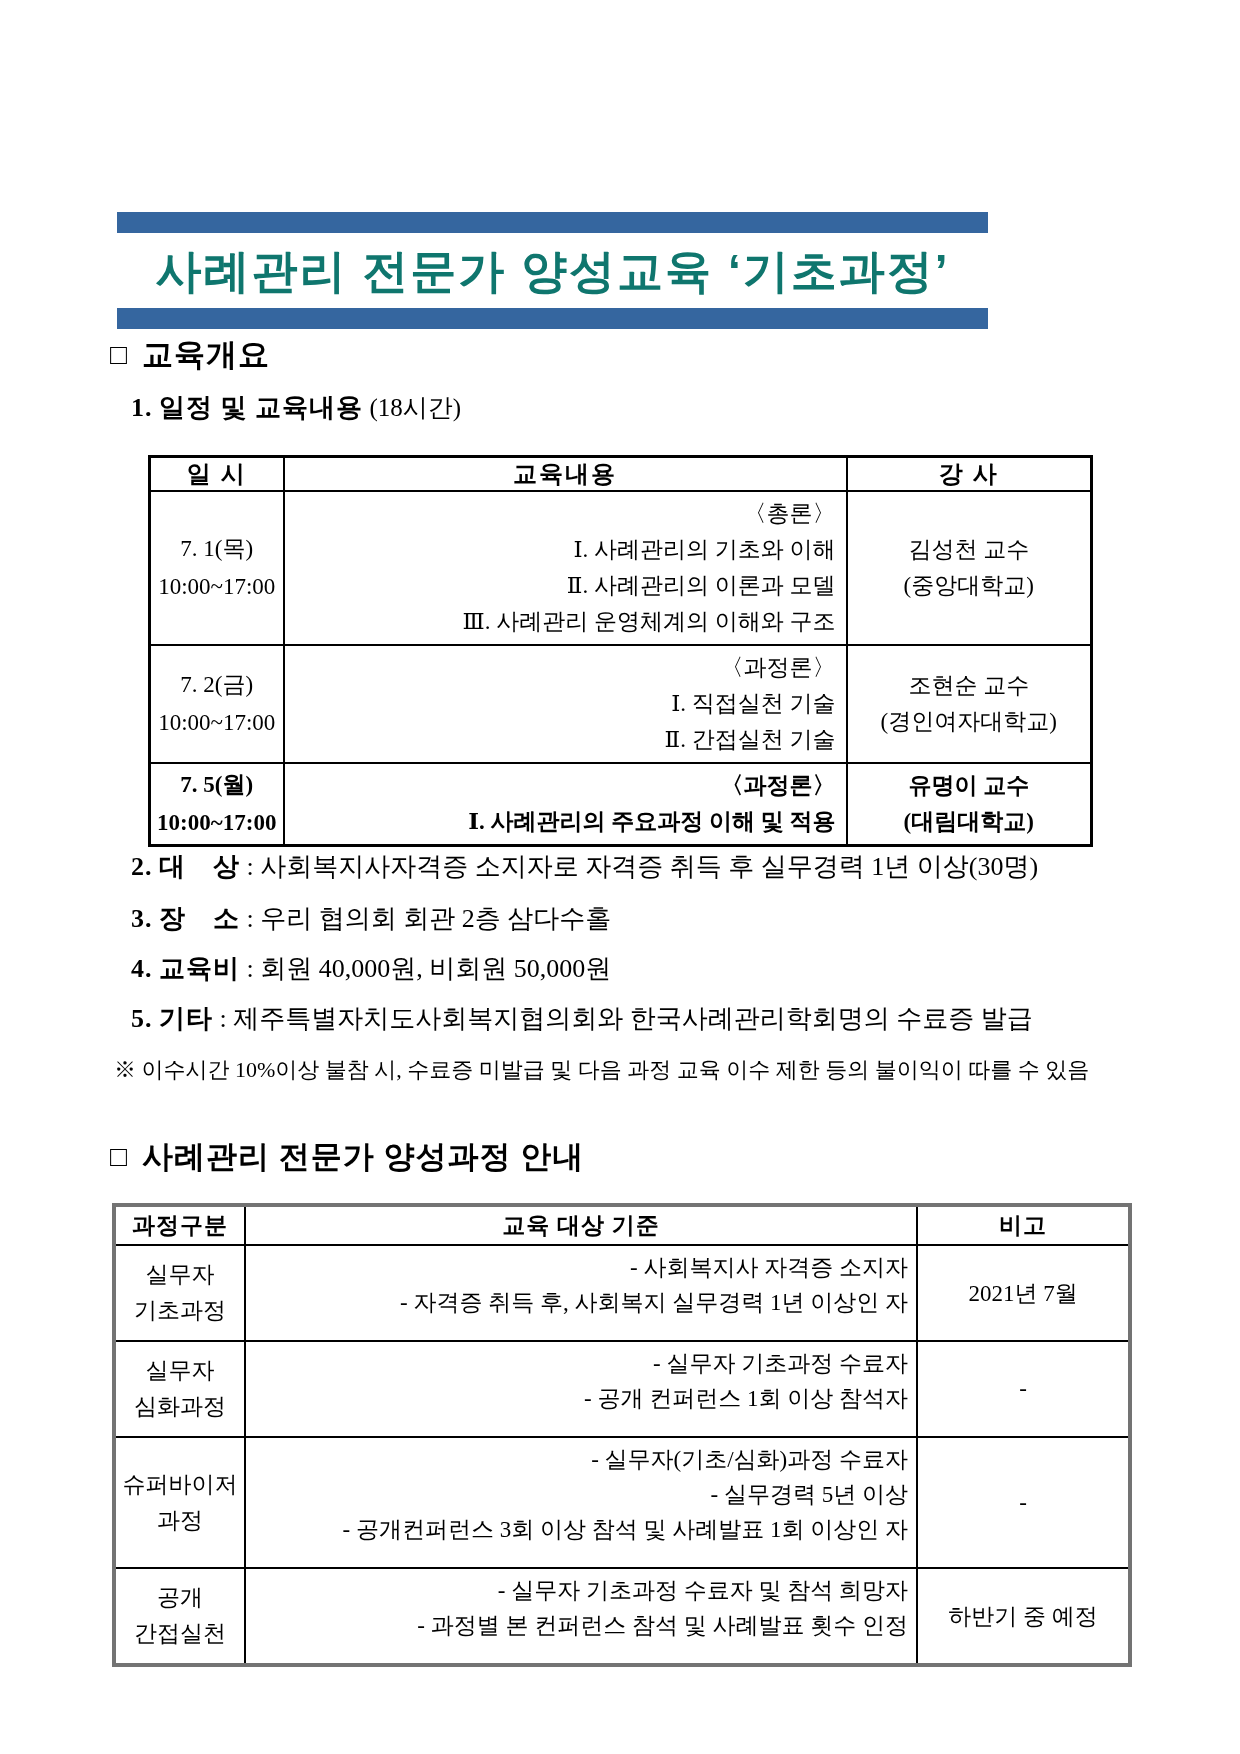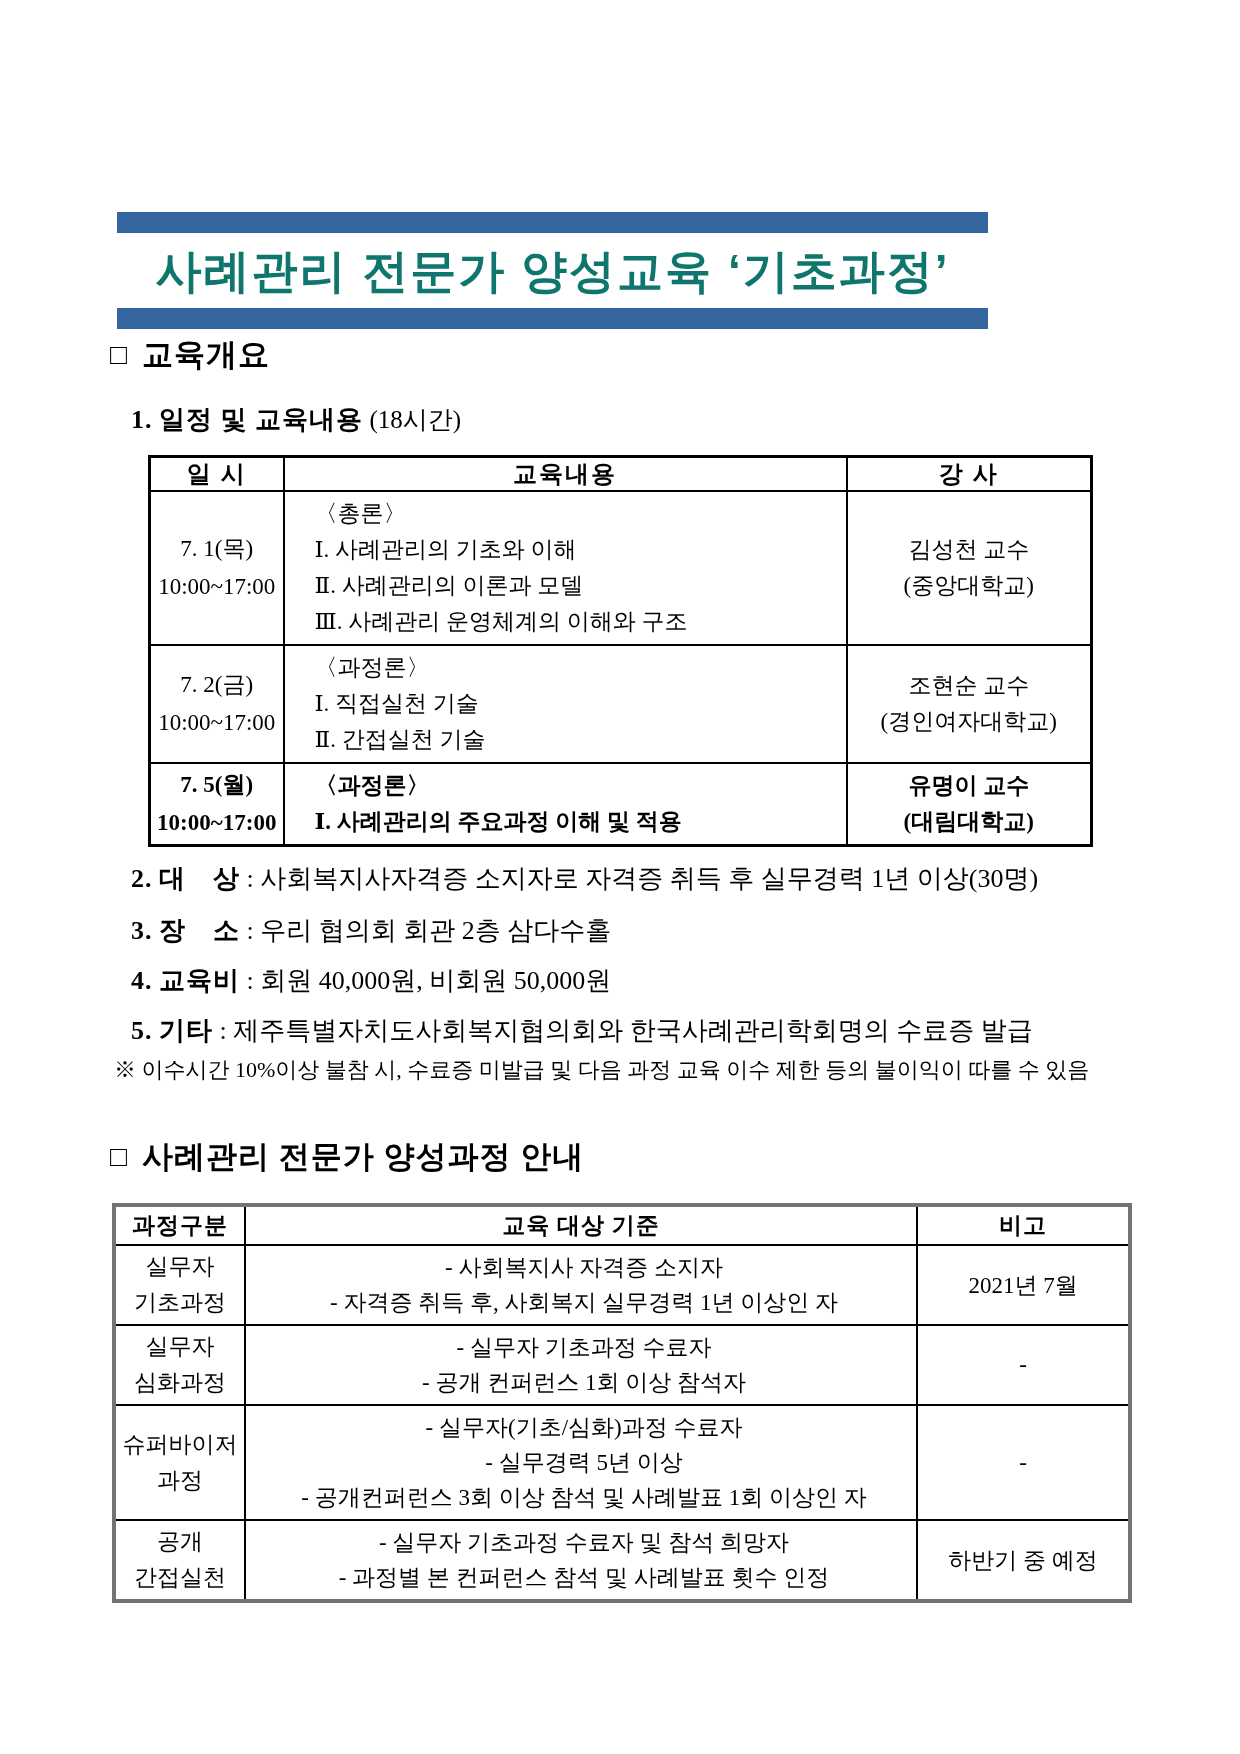--- a/index.html
+++ b/index.html
@@ -24,47 +24,47 @@
   .sec-heading {
     position:absolute; left:110px;
     font-size:31px; font-weight:bold; letter-spacing:1px;
     display:flex; align-items:center; gap:14px;
   }
   .sec-heading .marker { font-size:28px; font-weight:normal; }
   #sec1-heading { top:334px; }
   #sec2-heading { top:1136px; }
 
   
-  .item-line { position:absolute; left:131px; font-size:26px; white-space:nowrap;margin-top:12px; }
+  .item-line { position:absolute; left:131px; font-size:26px; white-space:nowrap; }
   #item1 { top:390px; }
   .item-line .no, .item-line .lbl { font-weight:bold; letter-spacing:1px; }
   .item-line .suffix { font-weight:normal; font-size:25px; }
   .item-line .txt { font-weight:normal; }
   #item2 { top:849px; } #item3 { top:901px; } #item4 { top:951px; } #item5 { top:1001px; }
   .note-line { position:absolute; left:114px; top:1055px; font-size:22px; white-space:nowrap; }
 
   
   table { border-collapse:collapse; table-layout:fixed; }
   th, td { border:2px solid #000; }
 
   #schedule-table { position:absolute; left:148px; top:455px; width:942px; border:3px solid #000; }
   #schedule-table th { height:33px; font-size:24px; font-weight:bold; letter-spacing:2px; text-align:center; vertical-align:middle; }
   #schedule-table td { vertical-align:middle; font-size:23px; }
   #schedule-table .c-date  { text-align:center; line-height:38px; }
-  #schedule-table .c-cont  { padding:4px 10px 4px 30px; line-height:36px; text-align:left;border-radius:19px; }
+  #schedule-table .c-cont  { padding:4px 10px 4px 30px; line-height:36px; text-align:right;border-radius:19px; }
   #schedule-table .c-lect  { text-align:center; line-height:36px; }
   #schedule-table tr.r0 td { height:145px; }
   #schedule-table tr.r1 td { height:110px; }
   #schedule-table tr.r2 td { height:78px;font-weight:bold; }
 
   #course-table { position:absolute; left:112px; top:1203px; width:1016px; border:4px solid #737373; }
   #course-table th { height:40px; font-size:23px; font-weight:bold; letter-spacing:1px; text-align:center; vertical-align:middle; }
   #course-table td { vertical-align:middle; font-size:23px; }
   #course-table .c-course { text-align:center; line-height:36px; }
-  #course-table .c-crit   { padding:4px 8px 4px 14px; line-height:35px; text-align:center; }
+  #course-table .c-crit   { padding:4px 8px 20px 14px; line-height:35px; text-align:right; }
   #course-table .c-remark { text-align:center; }
   #course-table tr.r0 td { height:70px; }
   #course-table tr.r1 td { height:75px; }
   #course-table tr.r2 td { height:109px; }
   #course-table tr.r3 td { height:76px; }
 </style>
 </head>
 <body>
 
 <div class="page">

